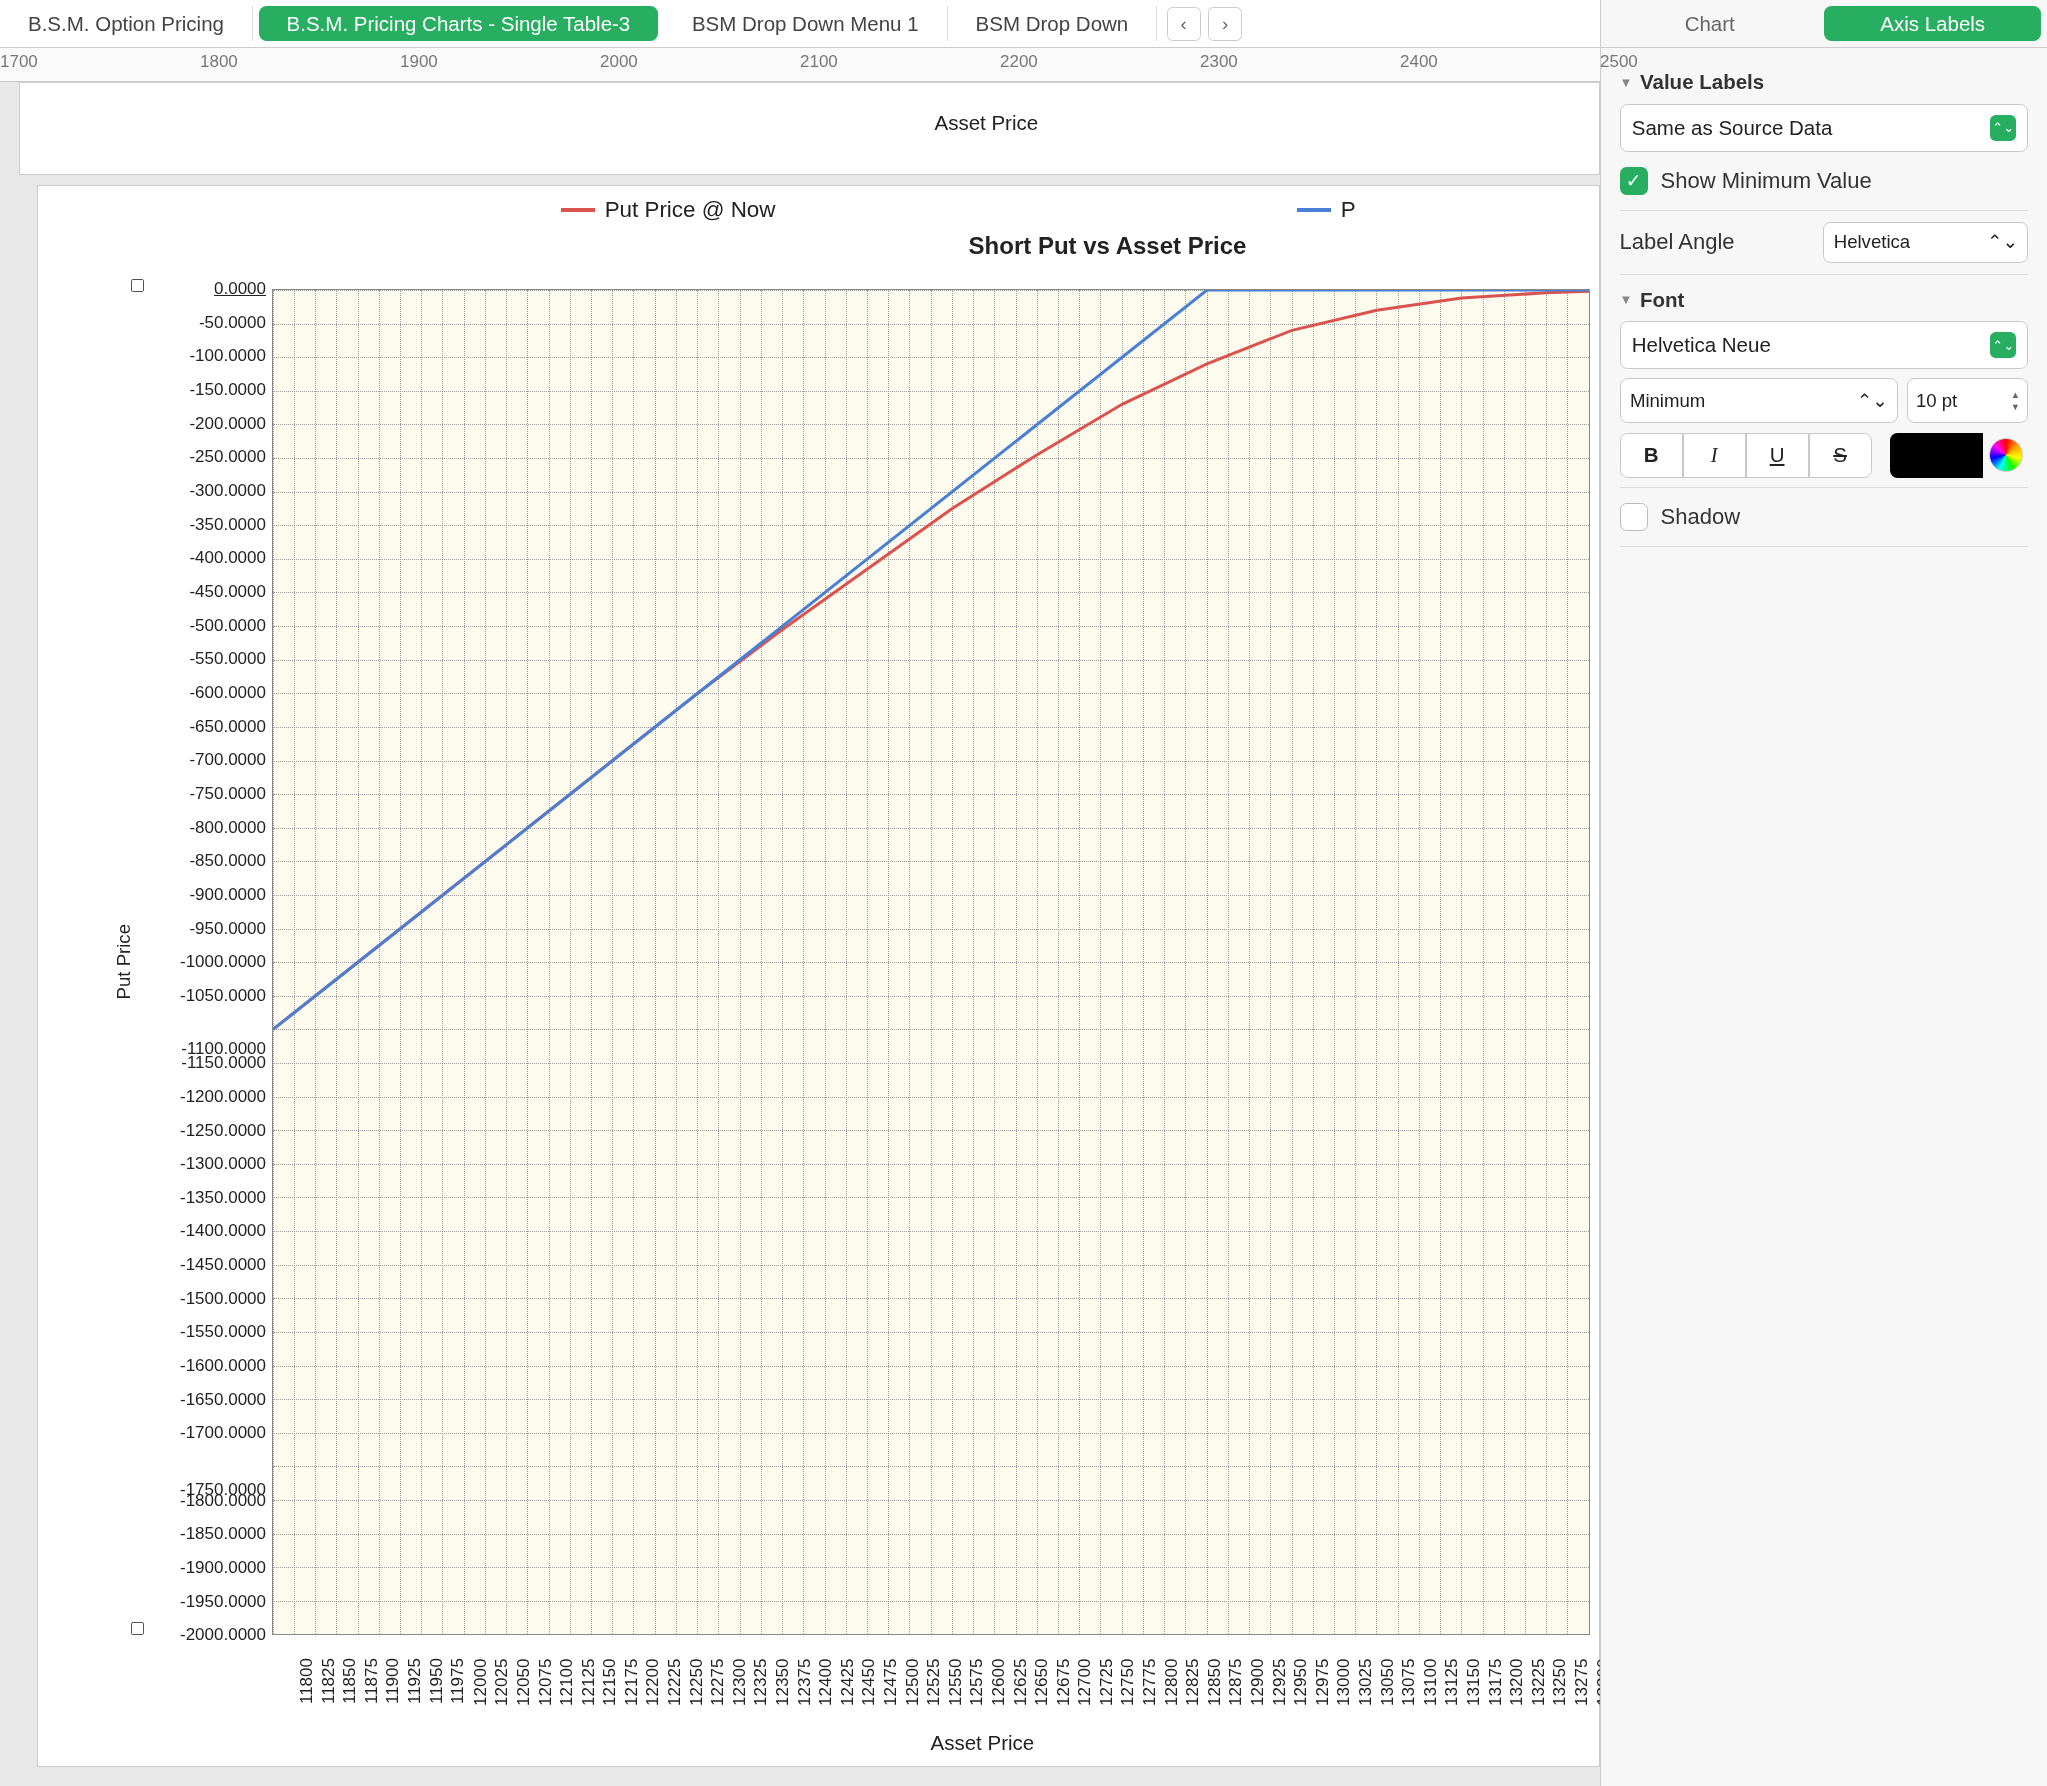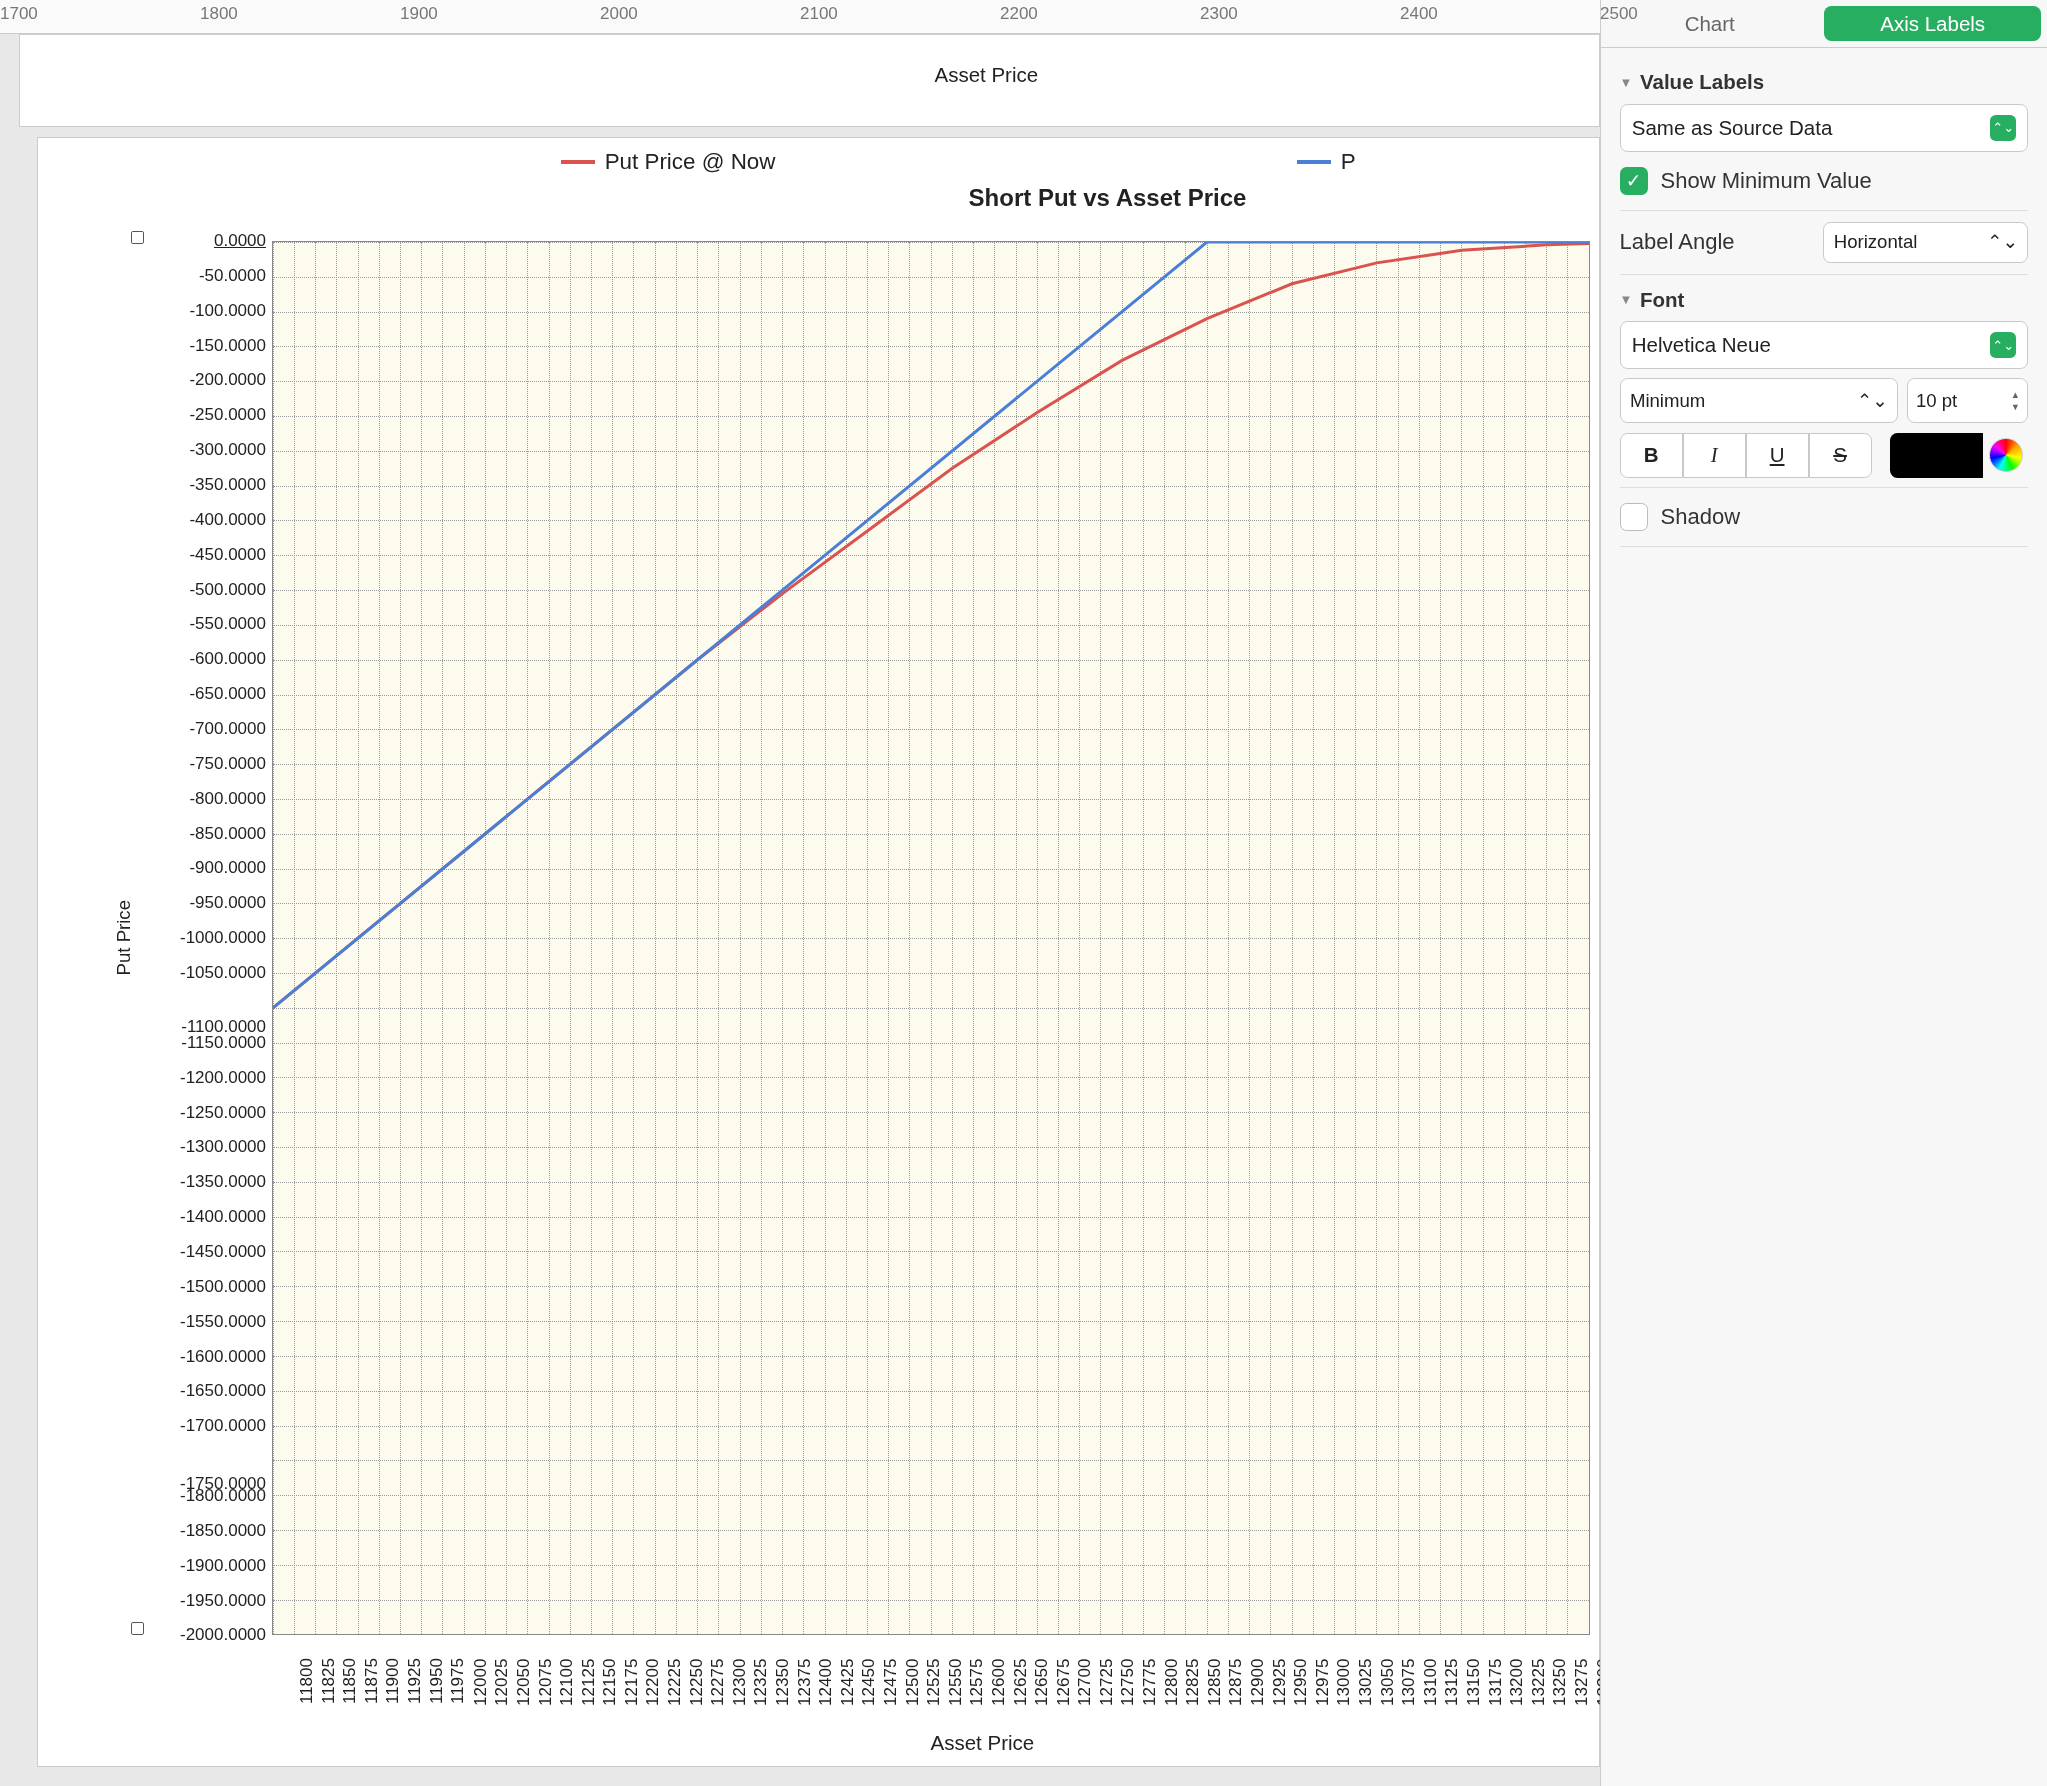--- a/index.html
+++ b/index.html
@@ -79,20 +79,34 @@
   .seg:nth-child(4){ border-radius:0 7.5px 7.5px 0;}
   .color-swatch { width:93px; height:45px; background:#000; border-radius:7.5px 0 0 7.5px; margin-left:18.6px;}
   .color-wheel { width:34px; height:34px; border-radius:50%; background:conic-gradient(red,orange,yellow,lime,cyan,blue,magenta,red); margin-left:5.6px; border:0.9px solid #ccc;}
 </style>
 </head>
 <body>
 
 <div class="app">
   <div class="main">
 
+    <div class="tabs">
+      <div class="tab plain">B.S.M. Option Pricing</div>
+      <div class="tab active">B.S.M. Pricing Charts - Single Table-3</div>
+      <div class="tab plain">BSM Drop Down Menu 1</div>
+      <div class="tab plain">BSM Drop Down</div>
+      <div class="tab-nav">
+        <div class="tab-nav-btn">
+            <span>‹</span>
+          </div>
+        <div class="tab-nav-btn">
+            <span>›</span>
+          </div>
+      </div>
+    </div>
 
     <div class="ruler" id="ruler">
         <div class="ruler-tick" style="left: 0%;">1700</div>
         <div class="ruler-tick" style="left: 12.5%;">1800</div>
         <div class="ruler-tick" style="left: 25%;">1900</div>
         <div class="ruler-tick" style="left: 37.5%;">2000</div>
         <div class="ruler-tick" style="left: 50%;">2100</div>
         <div class="ruler-tick" style="left: 62.5%;">2200</div>
         <div class="ruler-tick" style="left: 75%;">2300</div>
         <div class="ruler-tick" style="left: 87.5%;">2400</div>
@@ -362,21 +376,21 @@
         <span class="chevbox">⌃⌄</span>
       </div>
       <div class="row">
         <div class="checkbox">✓</div>
         <span class="label">Show Minimum Value</span>
       </div>
       <div class="divider"></div>
       <div class="field-row">
         <span class="label">Label Angle</span>
         <div class="angle-select">
-          <span>Horizontal</span>
+          <span>Helvetica</span>
           <span class="chevbox">⌃⌄</span>
         </div>
       </div>
       <div class="divider"></div>
       <div class="section-head">
         <span class="chev">▼</span>
         <span>Font</span>
       </div>
       <div class="select">
         <span>Helvetica Neue</span>

